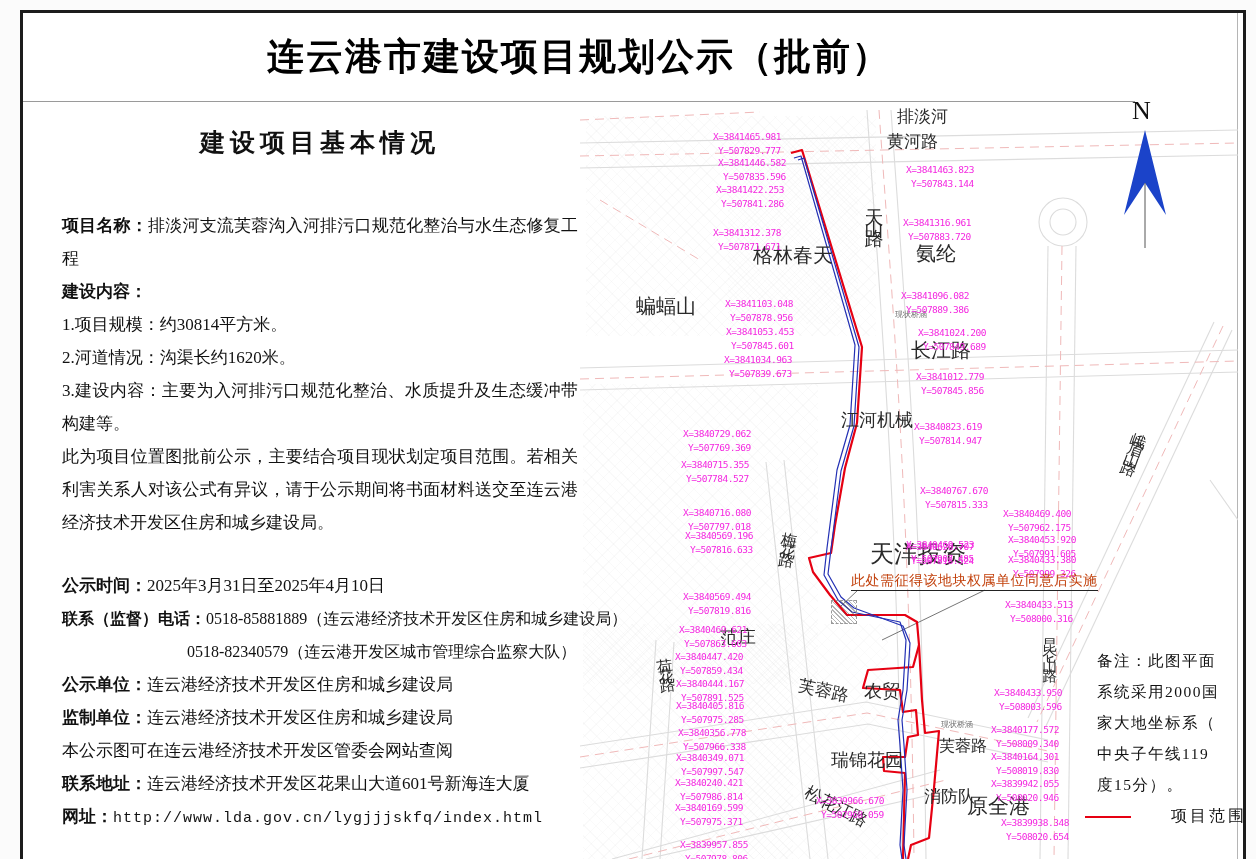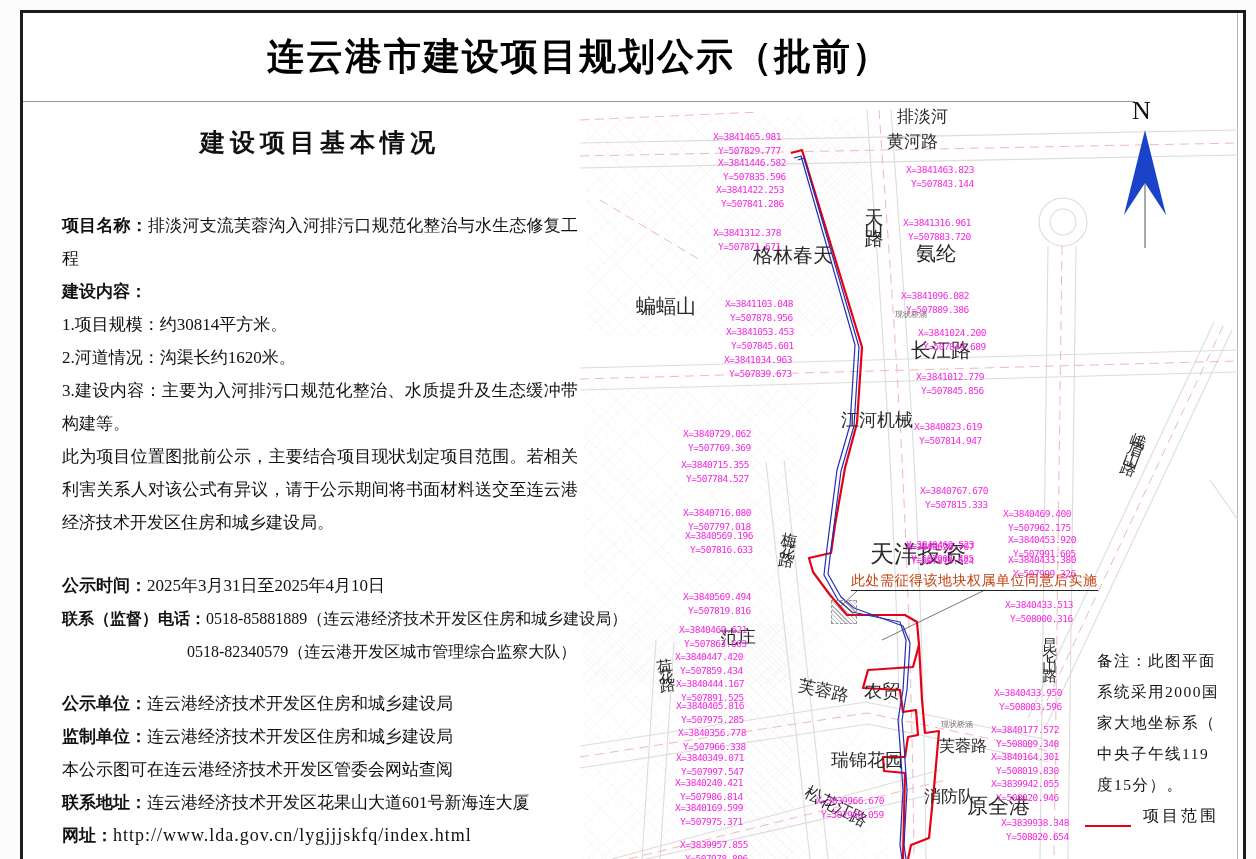--- a/index.html
+++ b/index.html
@@ -27,25 +27,25 @@
 
   
   .info-panel{position:absolute;left:62px;top:108px;width:516px;color:#111;}
   .info-heading{
     text-align:center;font-size:25px;font-weight:bold;letter-spacing:5px;
     margin-top:18px;font-family:"Liberation Sans","DejaVu Sans",sans-serif;
   }
   .info-body{margin-top:50px;font-size:17px;line-height:33px;text-align:justify;}
   .info-body p{margin:0;}
   .info-body p.gap-lg{margin-top:30px;}
-  .info-body p.gap-sm{margin-top:19px;}
+  .info-body p.gap-sm{}
   .info-body p.indent{padding-left:125px;}
   .info-body p.nowrap{white-space:nowrap;font-size:16px;}
   .info-body b{font-weight:bold;}
-  .mono{font-family:Liberation Serif, serif;font-size:18px;letter-spacing:1px;}
+  .mono{font-family:Liberation Mono, monospace;font-size:15px;letter-spacing:1px;}
 
   
   .map-area{position:absolute;left:578px;top:104px;width:660px;height:755px;overflow:hidden;}
   .map-svg{position:absolute;left:0;top:0;}
   .tex{position:absolute;opacity:.55;
     background:
       repeating-linear-gradient(45deg, rgba(110,110,110,.07) 0 1px, transparent 1px 8px),
       repeating-linear-gradient(-45deg, rgba(110,110,110,.06) 0 1px, transparent 1px 9px);
   }
   .hatch-sq{position:absolute;left:831px;top:600px;width:24px;height:22px;
@@ -60,21 +60,21 @@
   .annotation{
     position:absolute;left:851px;top:572px;font-size:14px;color:#c2410c;
     border-bottom:1.5px solid #222;padding-bottom:0;letter-spacing:.5px;white-space:nowrap;
   }
   .north{position:absolute;left:1118px;top:96px;width:60px;height:160px;}
   .north .n-letter{position:absolute;left:14px;top:0;font-size:26px;color:#111;}
   .note-box{
     position:absolute;left:1097px;top:645px;width:142px;
     font-size:15.5px;line-height:31px;color:#111;letter-spacing:1.5px;white-space:pre-line;
   }
-  .legend{position:absolute;left:1085px;top:806px;display:flex;align-items:flex-end;}
+  .legend{position:absolute;left:1085px;top:806px;display:flex;align-items:center;gap:28px;}
   .legend .line{width:46px;height:0;border-top:2.5px solid #e60012;margin-right:12px;}
   .legend .lab{font-size:16px;letter-spacing:3px;color:#111;}
 </style>
 </head>
 <body>
 
 <div class="page-border"></div>
 <div class="inner-right-line"></div>
 
 <div class="title-band">

